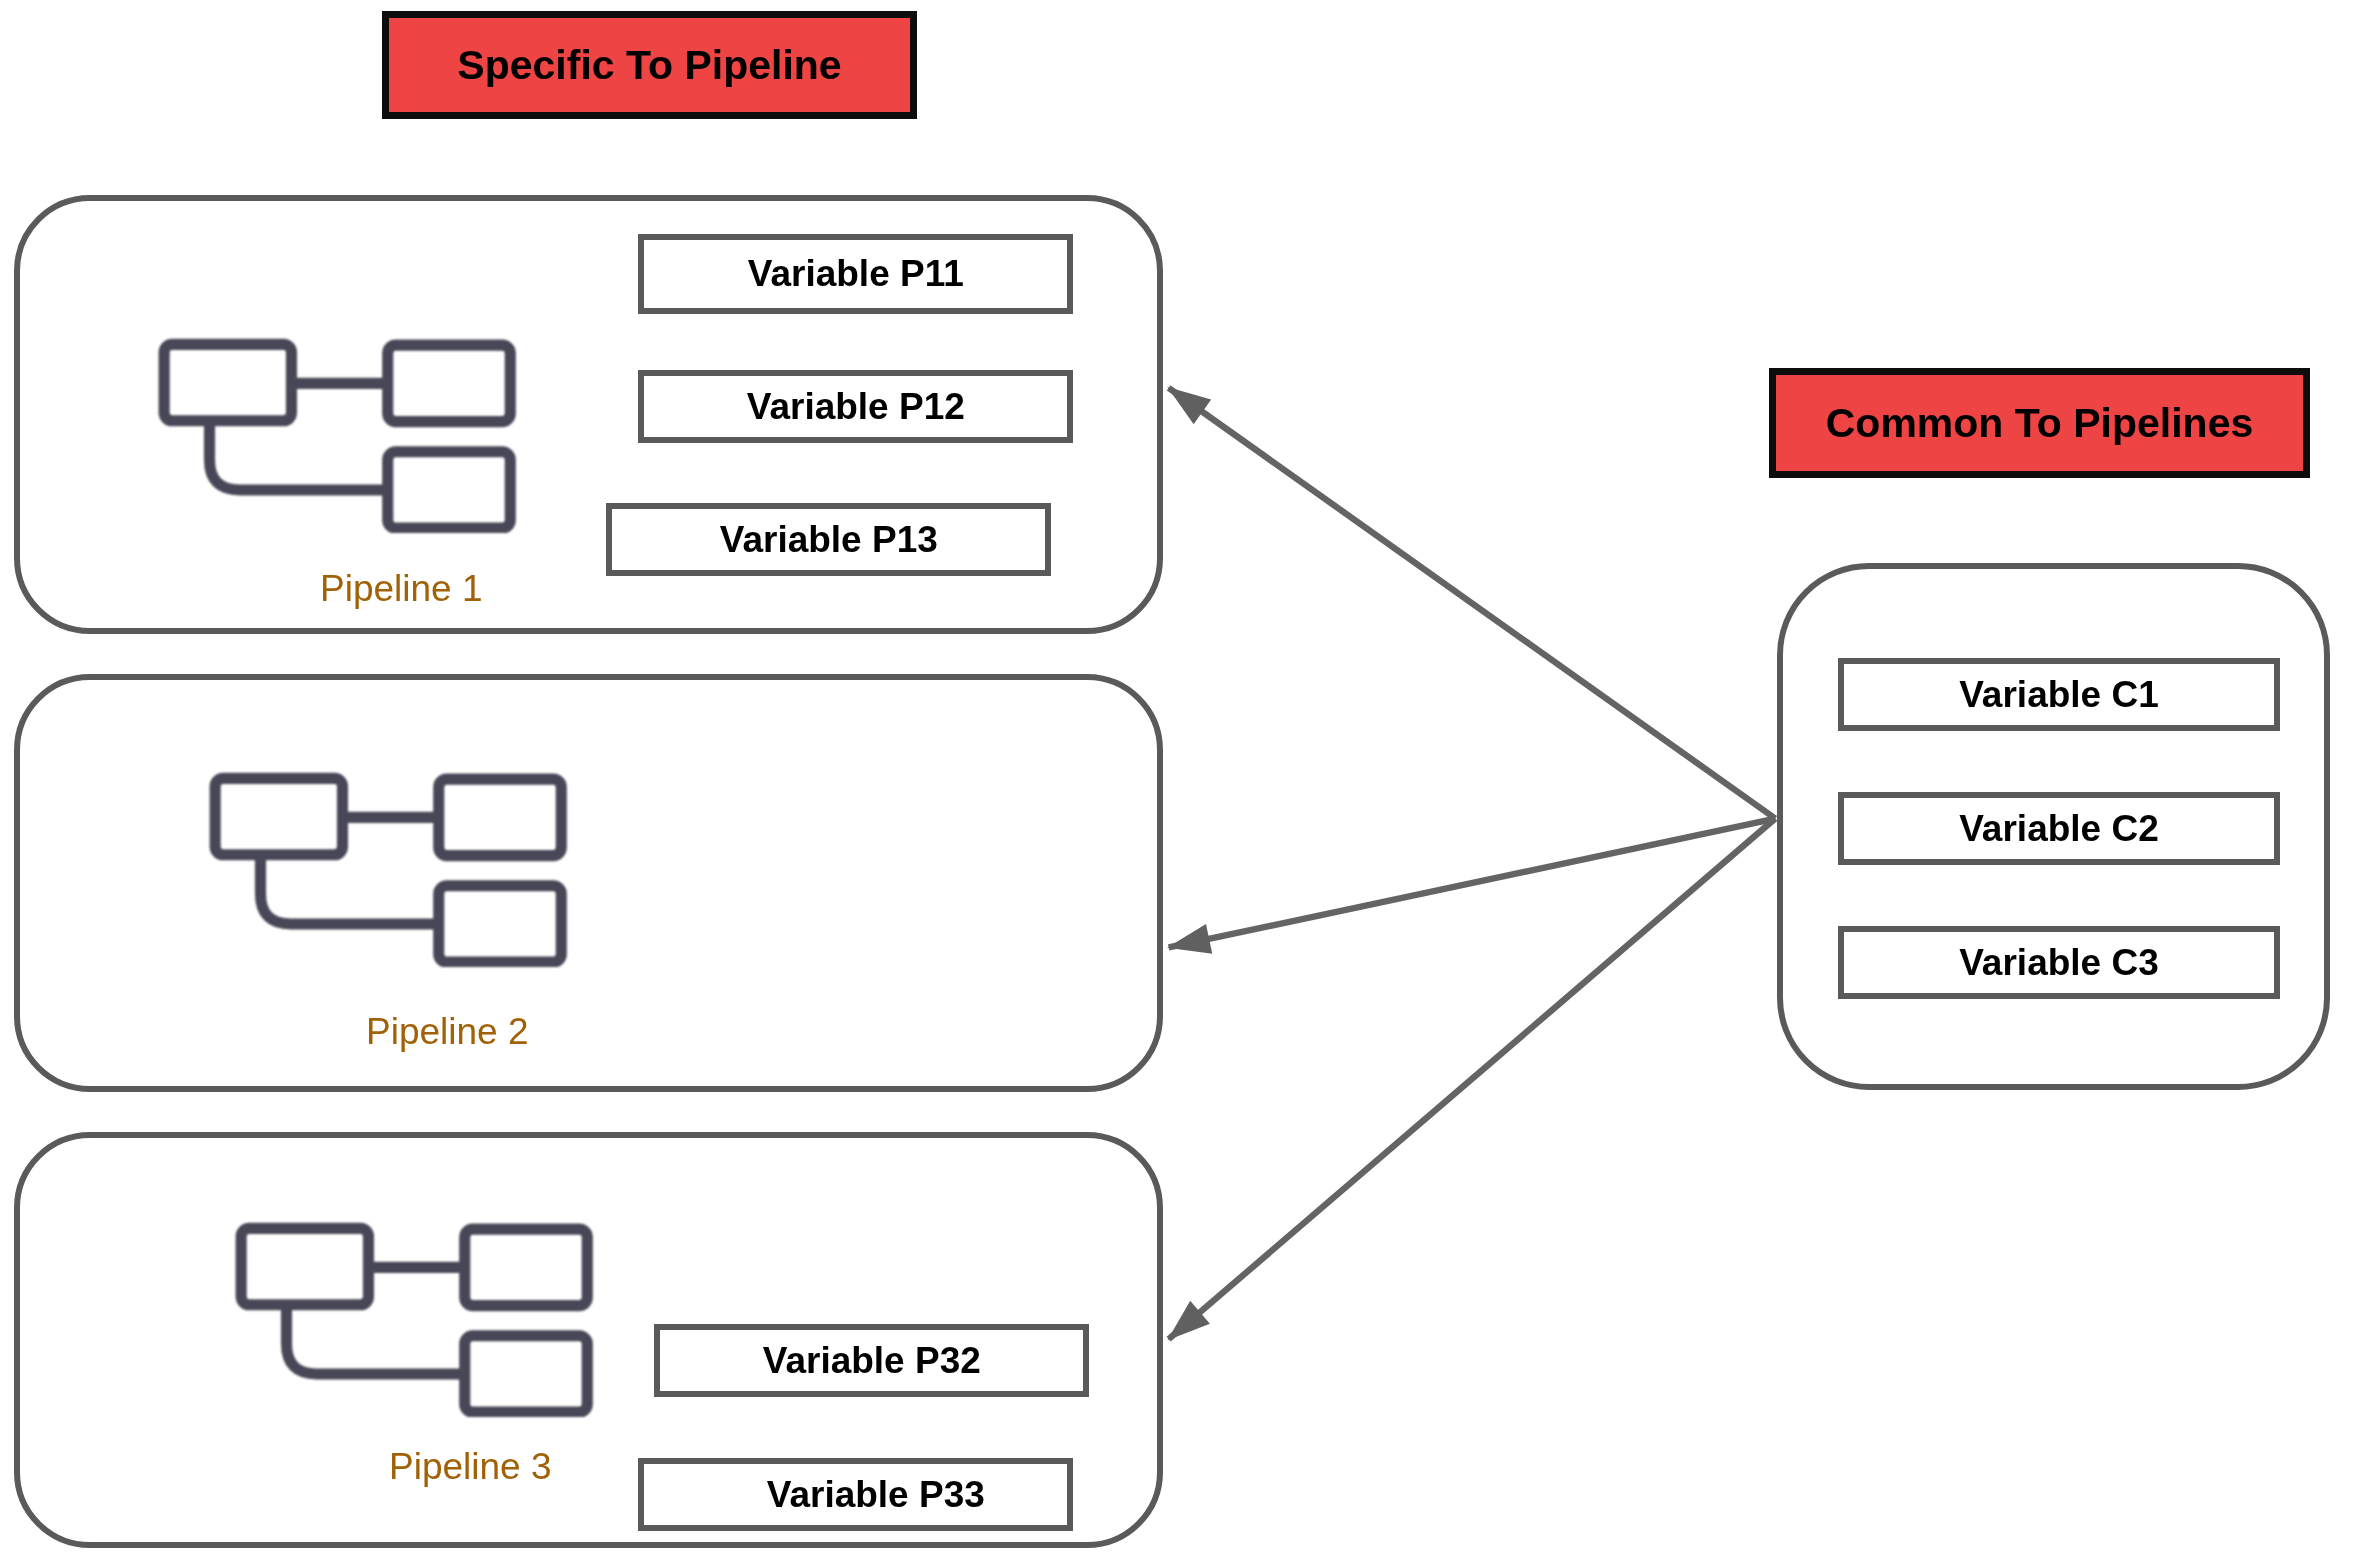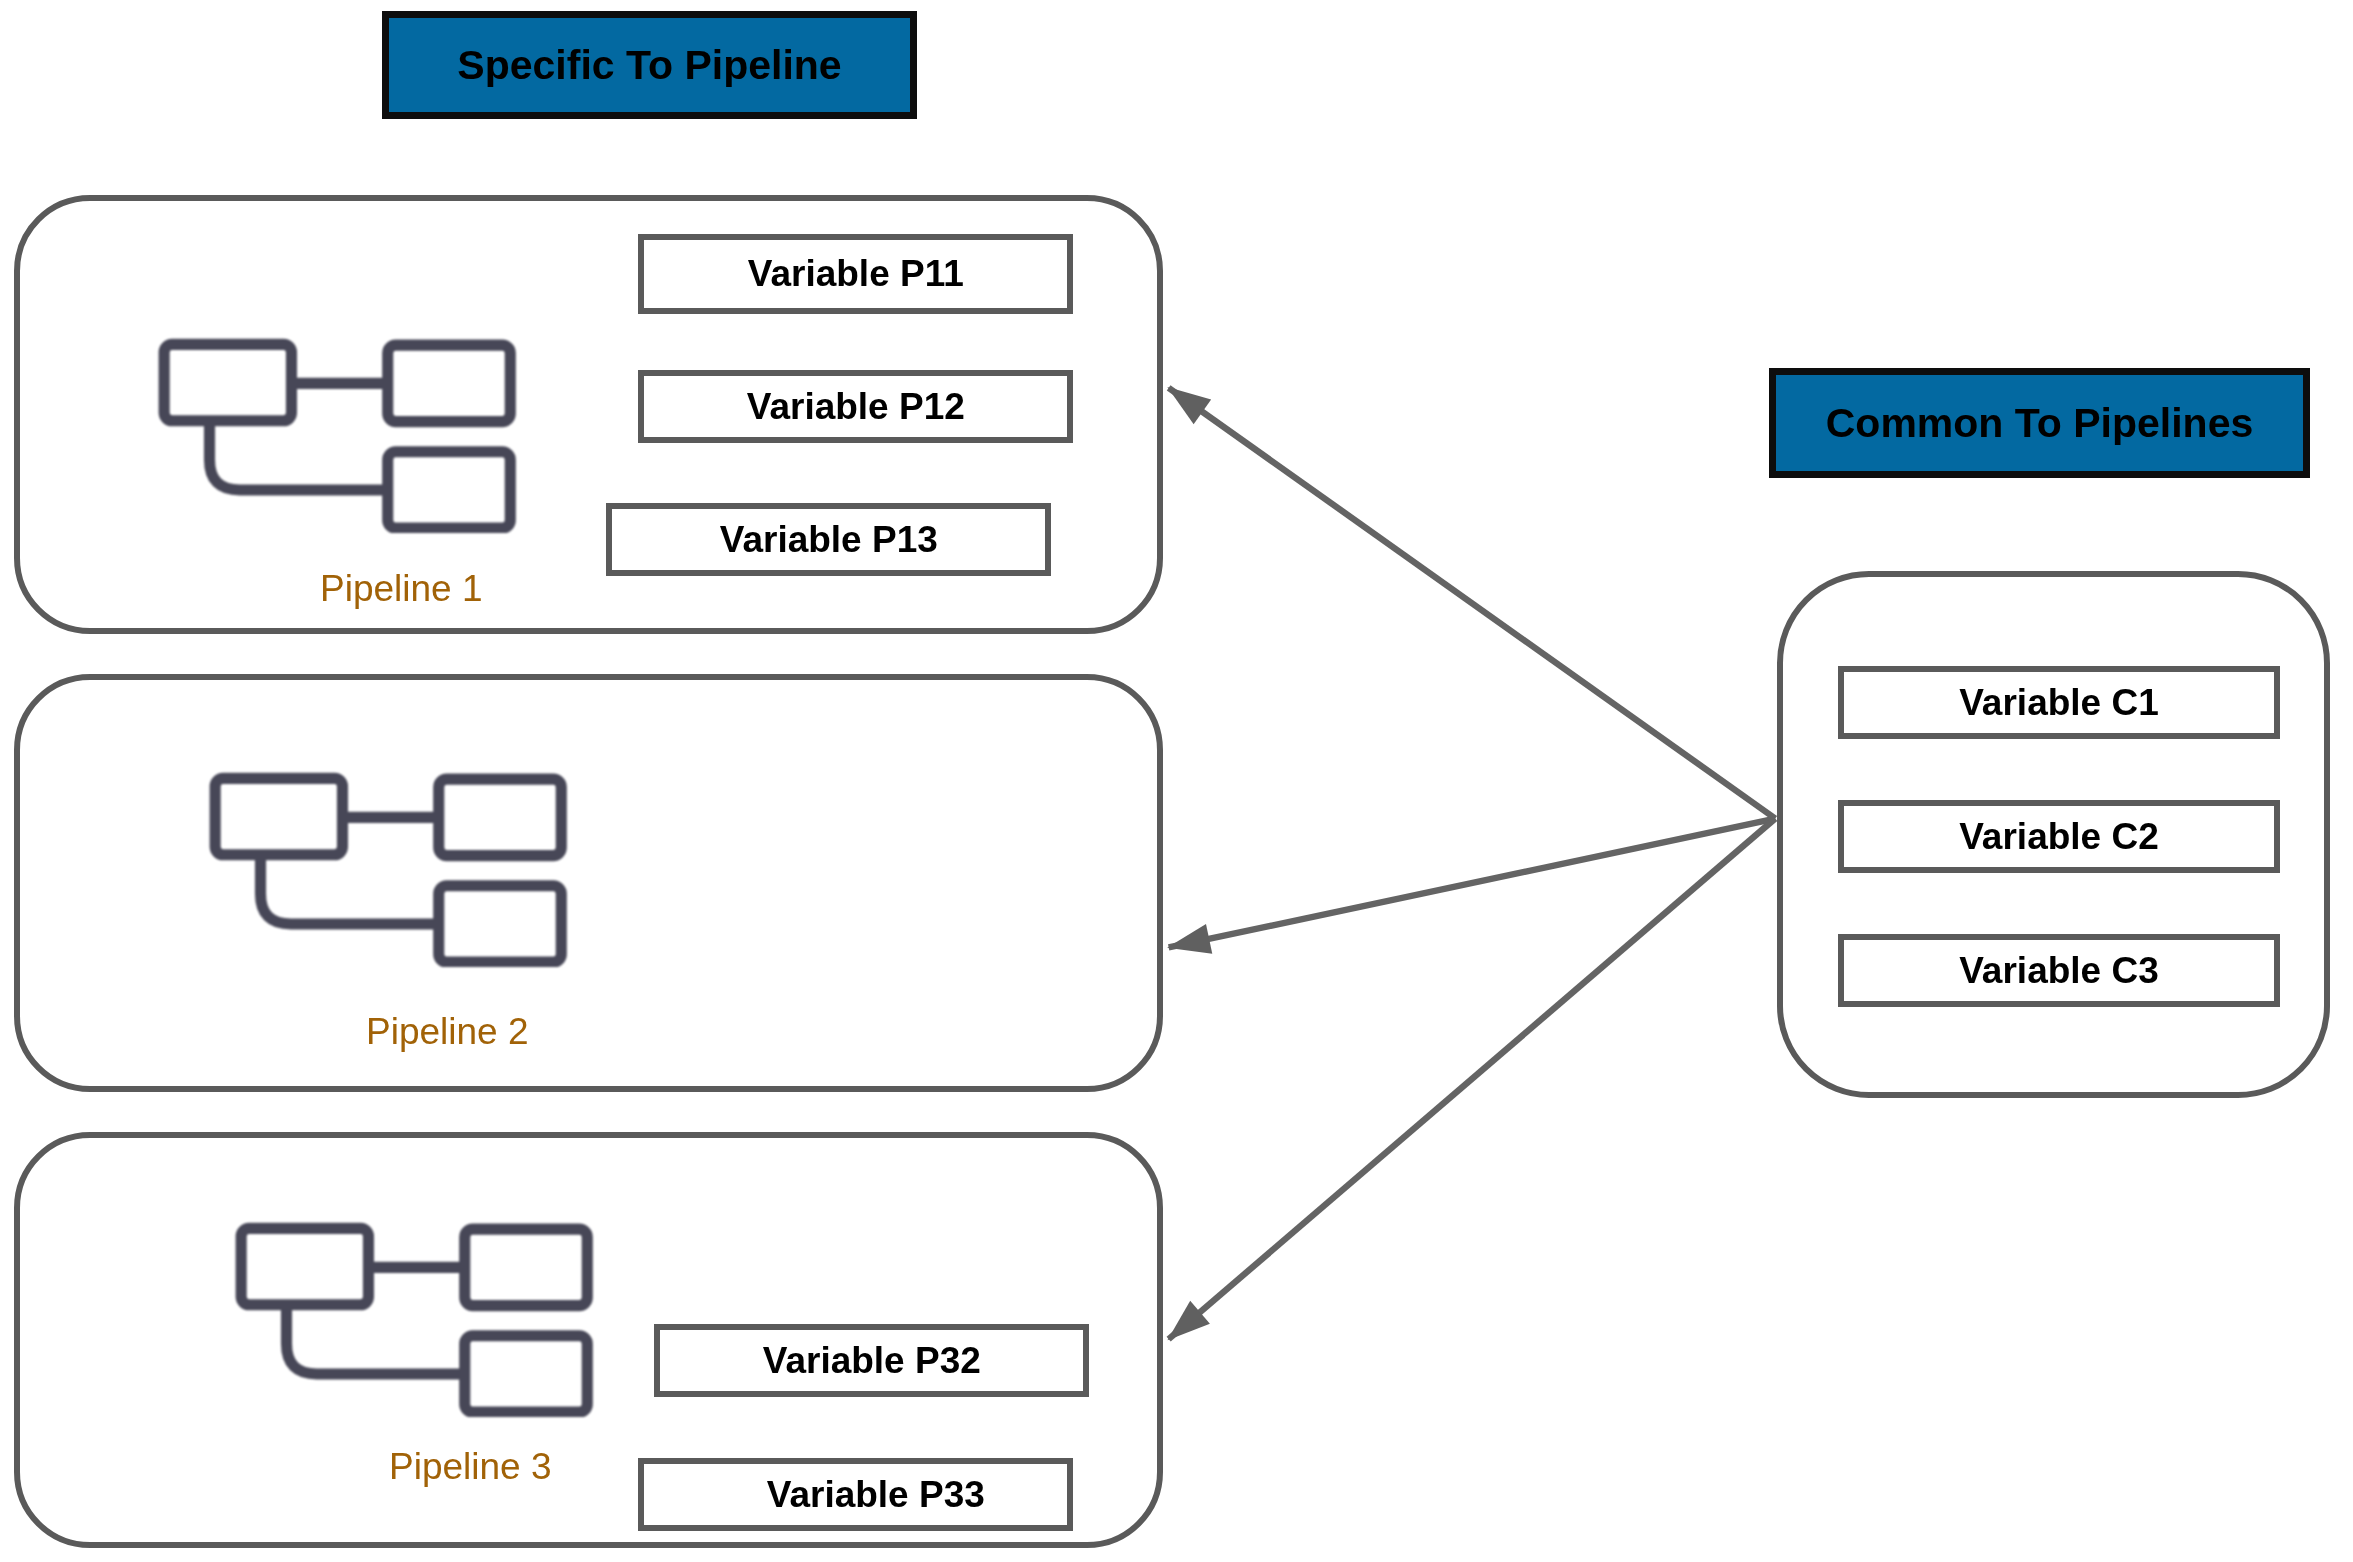--- a/index.html
+++ b/index.html
@@ -26,21 +26,21 @@
     background:#ffffff;
     box-sizing:border-box;
     display:flex;align-items:center;justify-content:center;
     font-weight:bold;font-size:37px;color:#000;
     white-space:nowrap;
   }
   
   .title-box{
     position:absolute;
     border:7.2px solid #0d0d0d;
-    background:#0369a1;
+    background:#ef4444;
     box-sizing:border-box;
     display:flex;align-items:center;justify-content:center;
     font-weight:bold;font-size:41px;color:#000;
     white-space:nowrap;
   }
   .plabel{
     position:absolute;
     transform:translate(-50%,-50%);
     font-weight:normal;font-size:37px;color:#a16207;
     white-space:nowrap;
@@ -113,18 +113,18 @@
       <rect x="9" y="13" width="160" height="96" rx="10"></rect>
       <rect x="290" y="14" width="154" height="96" rx="10"></rect>
       <rect x="290" y="148" width="154" height="96" rx="10"></rect>
     </g>
   </svg>
   <div class="plabel" style="left:450px;top:329px;">Pipeline 3</div>
   <div class="var-box" style="left:618px;top:186px;width:435px;height:73px;margin-left:16px;">Variable P32</div>
   <div class="var-box" style="left:618px;top:320px;width:435px;height:73px;padding-left:40px;">Variable P33</div>
 </div>
 
-<div class="panel common" style="left:1777px;top:563px;width:553px;height:527px;margin-top:8px;">
+<div class="panel common" style="left:1777px;top:563px;width:553px;height:527px;">
   <div class="var-box" style="left:55px;top:89px;width:442px;height:73px;">Variable C1</div>
   <div class="var-box" style="left:55px;top:223px;width:442px;height:73px;">Variable C2</div>
   <div class="var-box" style="left:55px;top:357px;width:442px;height:73px;">Variable C3</div>
 </div>
 
 
 </body></html>

